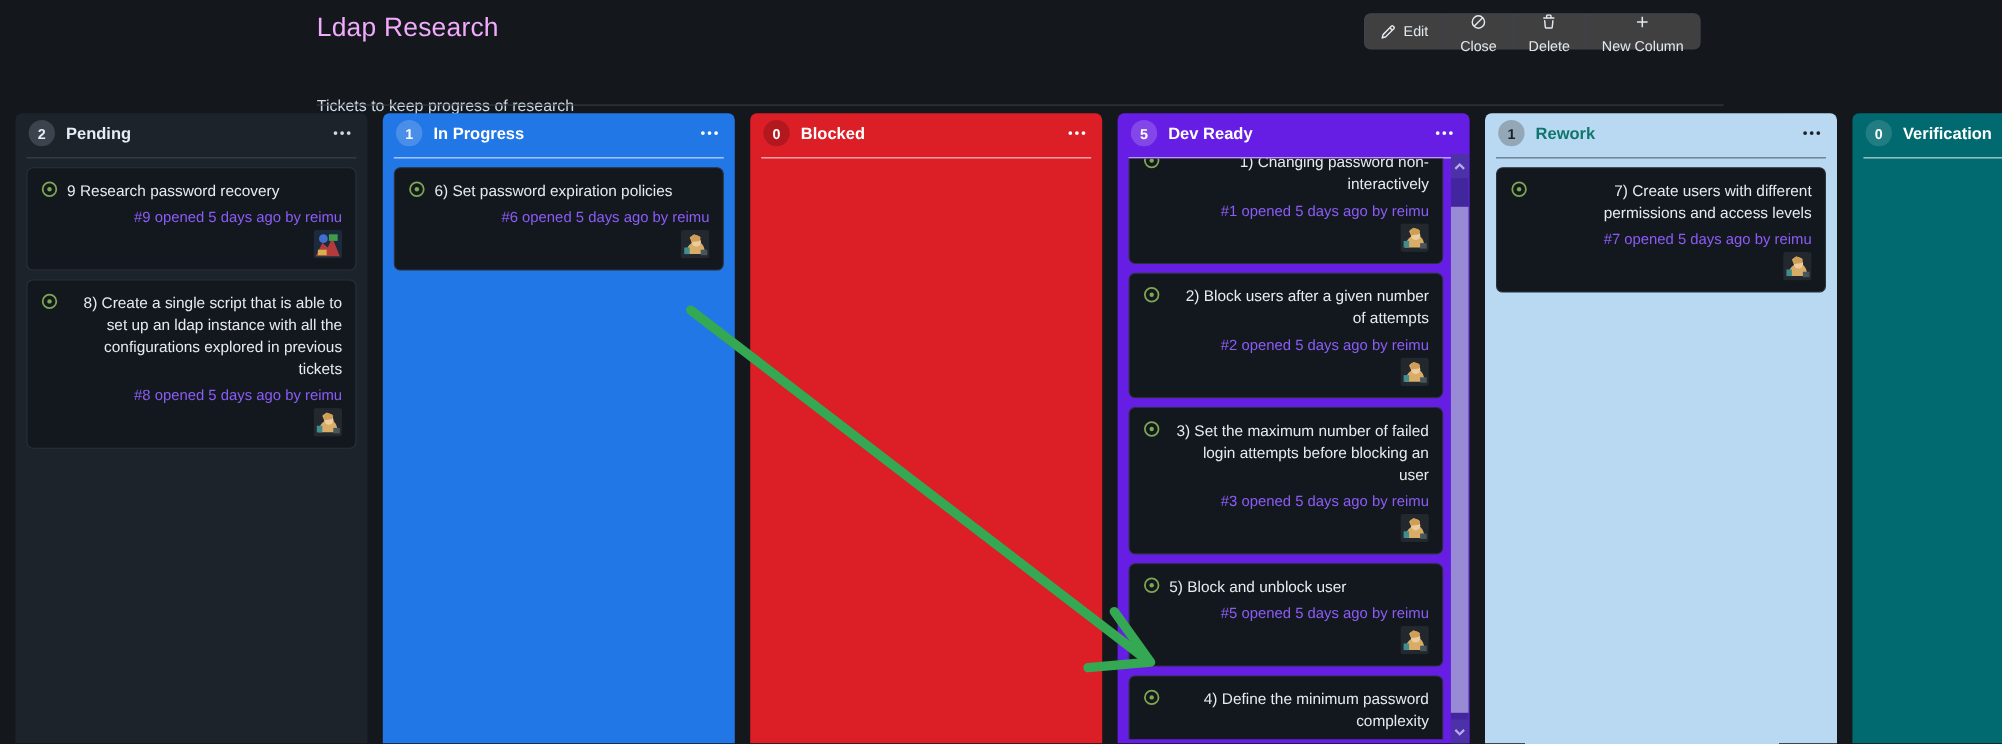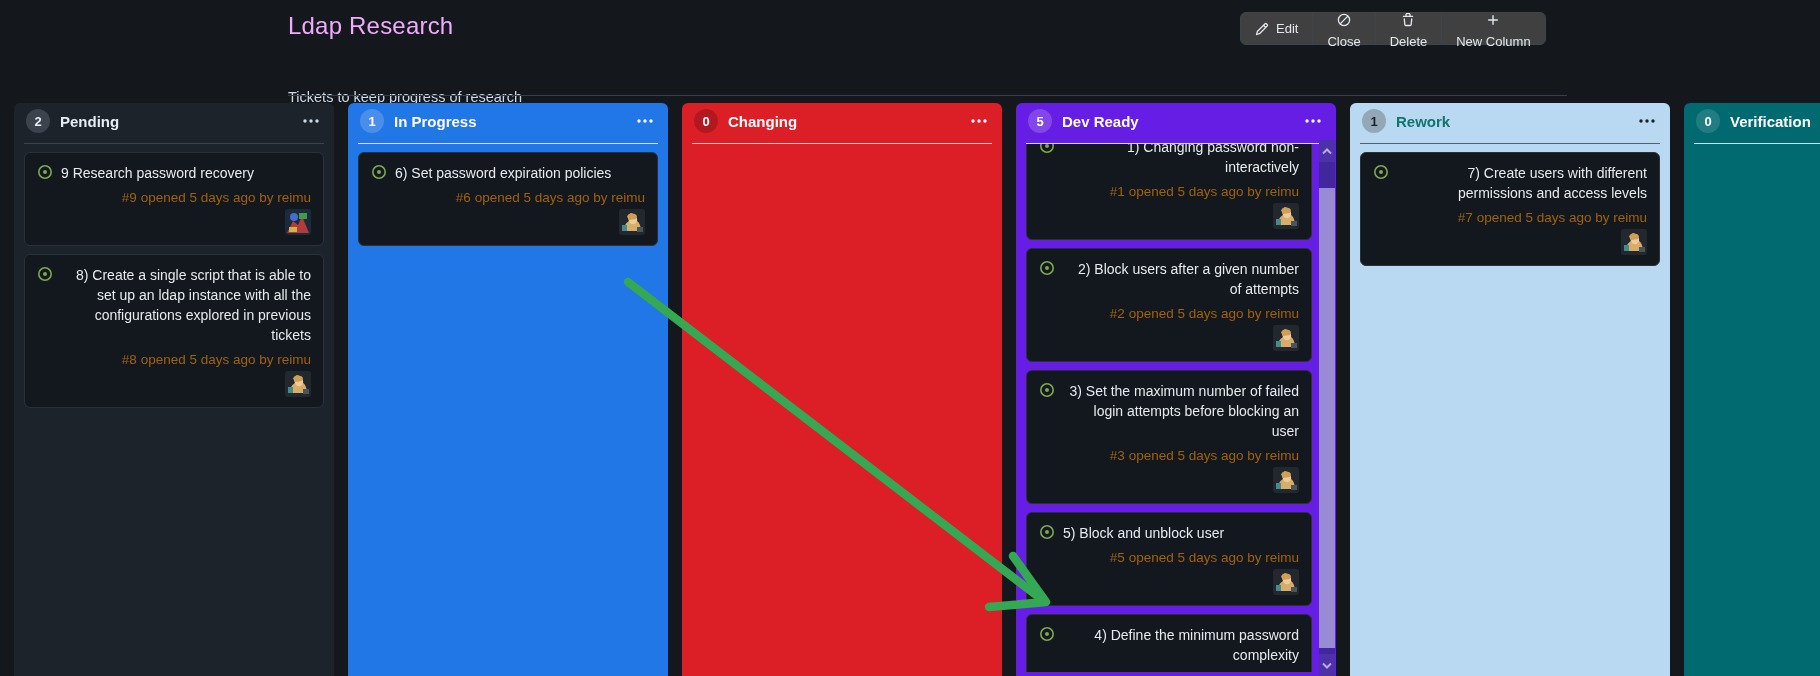--- a/index.html
+++ b/index.html
@@ -83,21 +83,21 @@
   
   .card{
     background:#13181e;border:1px solid #2a313a;border-radius:6px;
     padding:10px 12px 10px 12px;cursor:pointer;flex:0 0 auto;
     box-sizing:border-box;
   }
   .card-title-row{display:flex;gap:8px;}
   .issue-icon{flex:0 0 auto;margin-top:1px;}
   .issue-icon svg{width:16px;height:16px;display:block;}
   .card-title{font-size:14px;line-height:20px;color:#e7eaee;}
-  .card-meta{margin-top:6px;font-size:13.5px;line-height:18px;color:#a16207;}
+  .card-meta{margin-top:6px;font-size:13.5px;line-height:18px;color:#8b5cf6;}
   .card-footer{height:28px;display:flex;justify-content:flex-end;align-items:flex-end;}
   .avatar{width:26px;height:26px;border-radius:3px;overflow:hidden;display:block;}
   .avatar svg{display:block;width:26px;height:26px;}
 
   
   .vscrollbar{
     position:absolute;top:37px;right:1px;bottom:0;width:16px;
     display:flex;flex-direction:column;
   }
   .sb-btn{
@@ -253,21 +253,21 @@
             </svg>
           </span>
         </div>
     </div>
   </div>
 </div>
 
 <div class="column col-2">
   <div class="col-header">
     <span class="count-badge">0</span>
-    <span class="col-title">Changing</span>
+    <span class="col-title">Blocked</span>
     <span class="dots">
         <svg viewBox="0 0 18 6">
           <circle cx="3" cy="3" r="1.7"></circle>
           <circle cx="9" cy="3" r="1.7"></circle>
           <circle cx="15" cy="3" r="1.7"></circle>
         </svg>
       </span>
   </div>
   <div class="col-divider"></div>
   <div class="col-body"></div>

